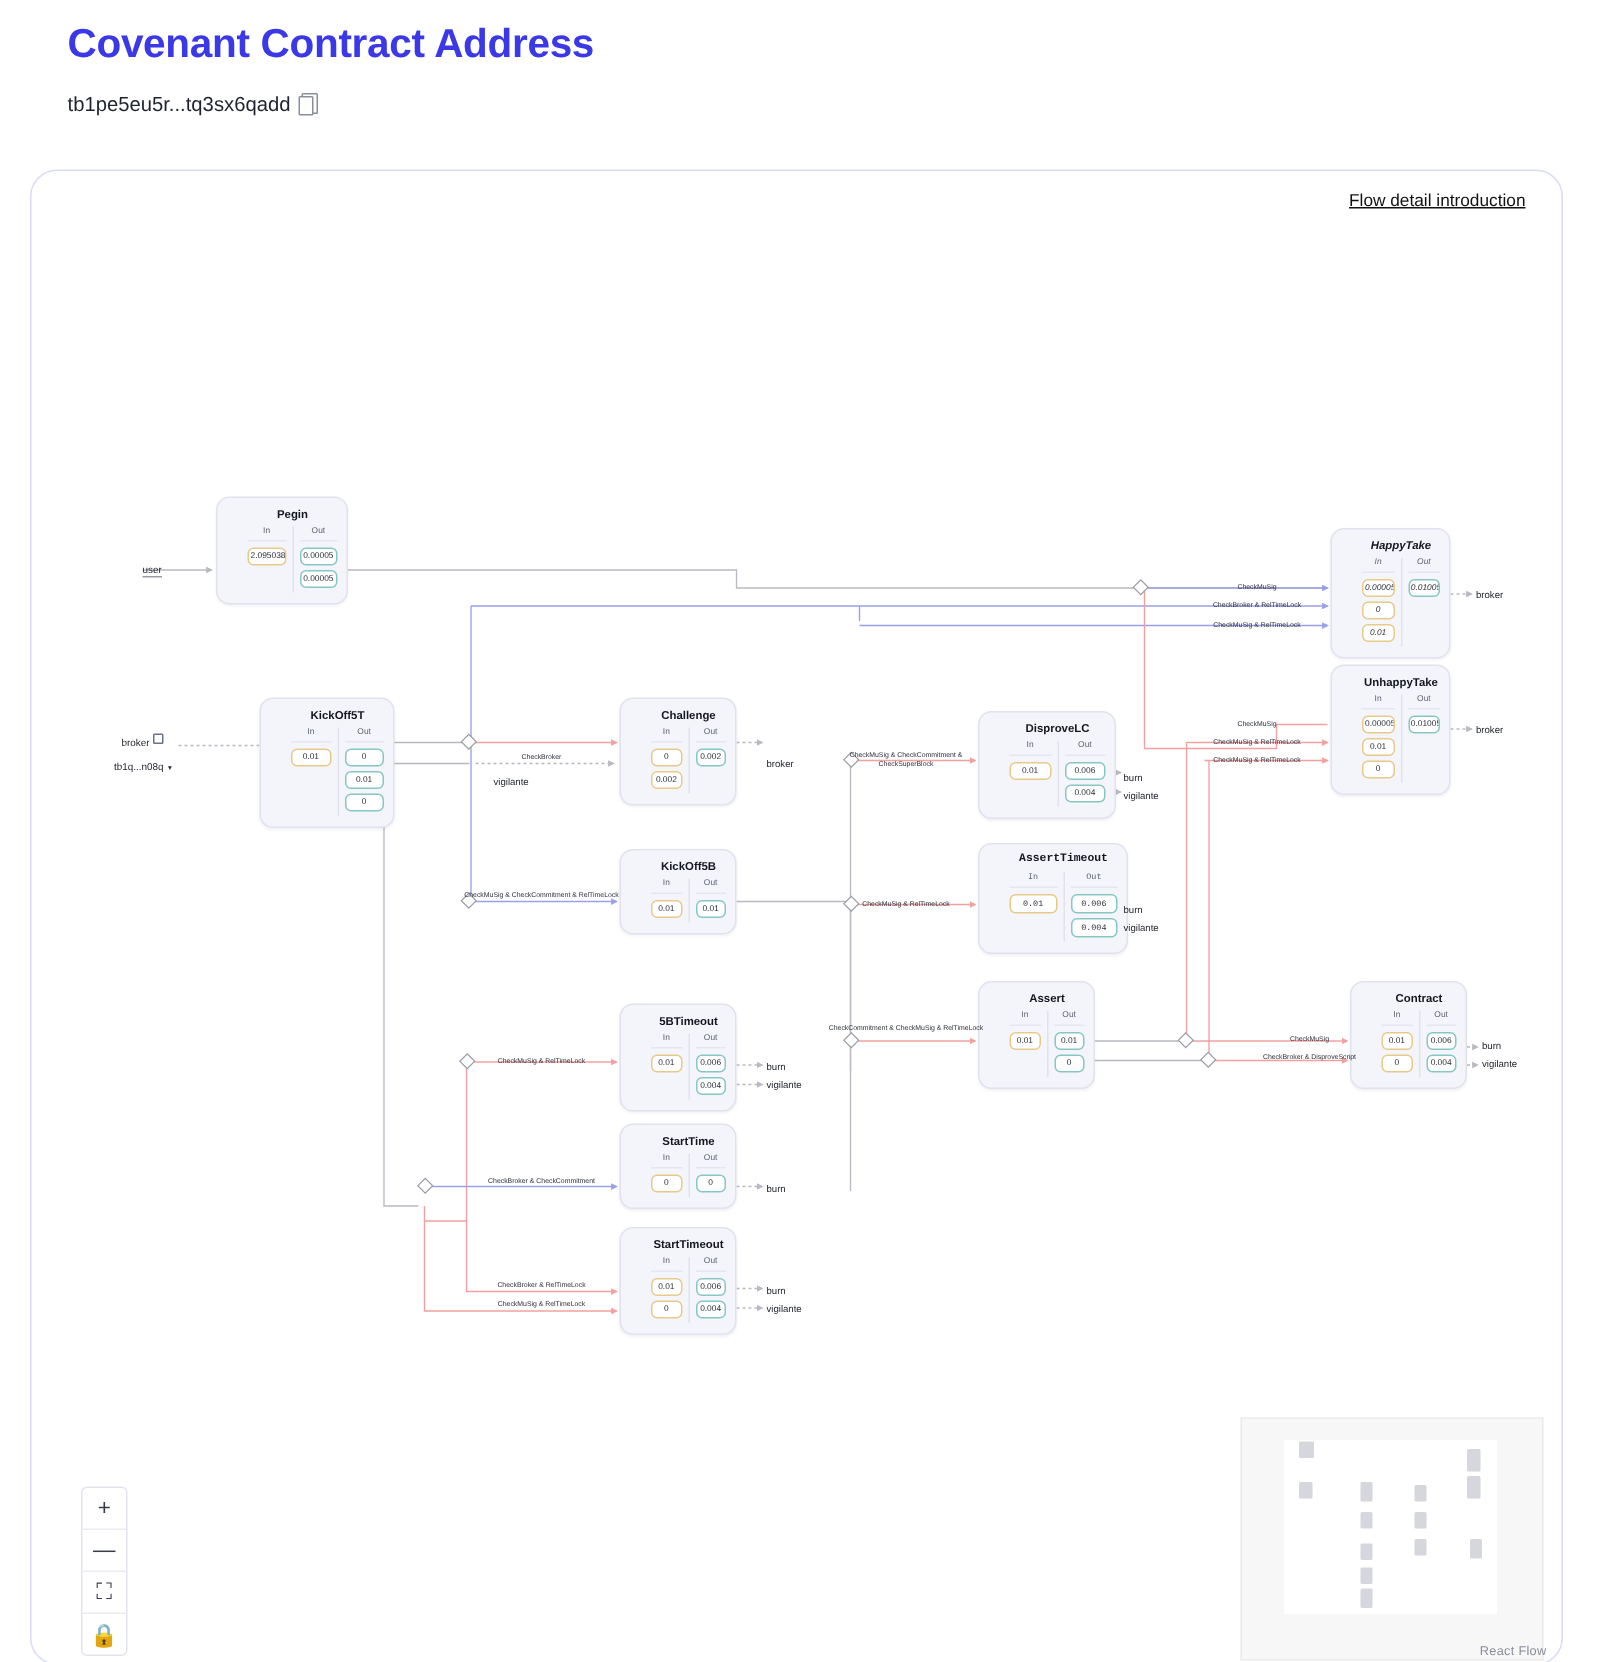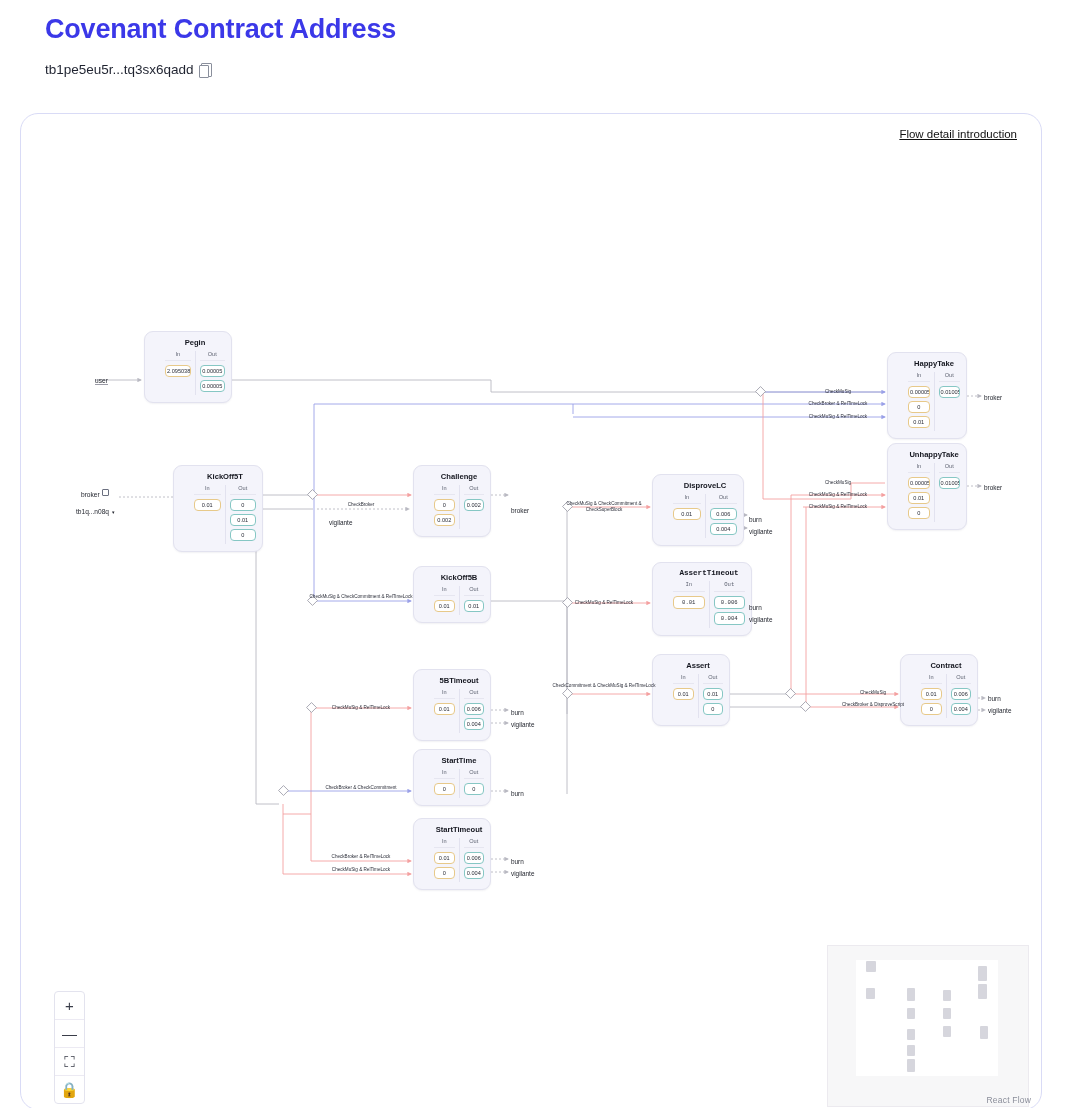--- a/index.html
+++ b/index.html
@@ -1,20 +1,20 @@
 <!DOCTYPE html>
 <html><head>
 <meta charset="utf-8">
 <style>
   html,body{margin:0;padding:0;background:#ffffff;}
   body{width:1068px;height:1108px;font-family:"Liberation Sans",sans-serif;color:#1f2330;position:relative;overflow:hidden;}
 
   
   #page-title{position:absolute;left:45px;top:14px;font-size:27px;font-weight:bold;color:#3b38e8;letter-spacing:-0.2px;}
-  #addr-row{position:absolute;left:45px;top:62px;display:flex;align-items:flex-end;gap:5px;}
+  #addr-row{position:absolute;left:45px;top:62px;display:flex;align-items:flex-start;gap:5px;}
   #addr-text{font-size:13.5px;color:#1f2330;}
   .copy-icon{width:12px;height:14px;position:relative;display:inline-block;cursor:pointer;}
   .copy-icon .b{position:absolute;left:2px;top:0;width:9px;height:12px;border:1px solid #8a8f9c;border-radius:1px;}
   .copy-icon .b:after{content:"";position:absolute;left:1px;top:2px;width:5px;height:1px;background:#8a8f9c;box-shadow:0 3px 0 #8a8f9c,0 6px 0 #8a8f9c;}
   .copy-icon .f{position:absolute;left:0;top:2px;width:8px;height:11px;border:1px solid #8a8f9c;border-radius:1px;background:#fff;}
 
   
   #flow-card{position:absolute;left:20px;top:113px;width:1020px;height:995px;
     border:1px solid #d9dbf6;border-radius:18px;background:#fff;overflow:hidden;}
   #flow-intro{position:absolute;right:24px;top:14px;font-size:11.5px;color:#111;
@@ -310,21 +310,21 @@
               <div class="pill in">0.01</div>
               <div class="pill in ghost">0</div>
             </div>
             <div class="col right">
               <div class="col-head">Out</div>
               <div class="pill out">0.01</div>
               <div class="pill out">0</div>
             </div>
           </div>
         </div>
-        <div class="node" style="left: 866px; top: 238px; width: 80px;">
+        <div class="node" style="left: 866px; top: 238px; width: 80px; font-style: italic;">
           <div class="node-title">HappyTake</div>
           <div class="node-cols">
             <div class="col left">
               <div class="col-head">In</div>
               <div class="pill in">0.00005</div>
               <div class="pill in">0</div>
               <div class="pill in">0.01</div>
             </div>
             <div class="col right">
               <div class="col-head">Out</div>

